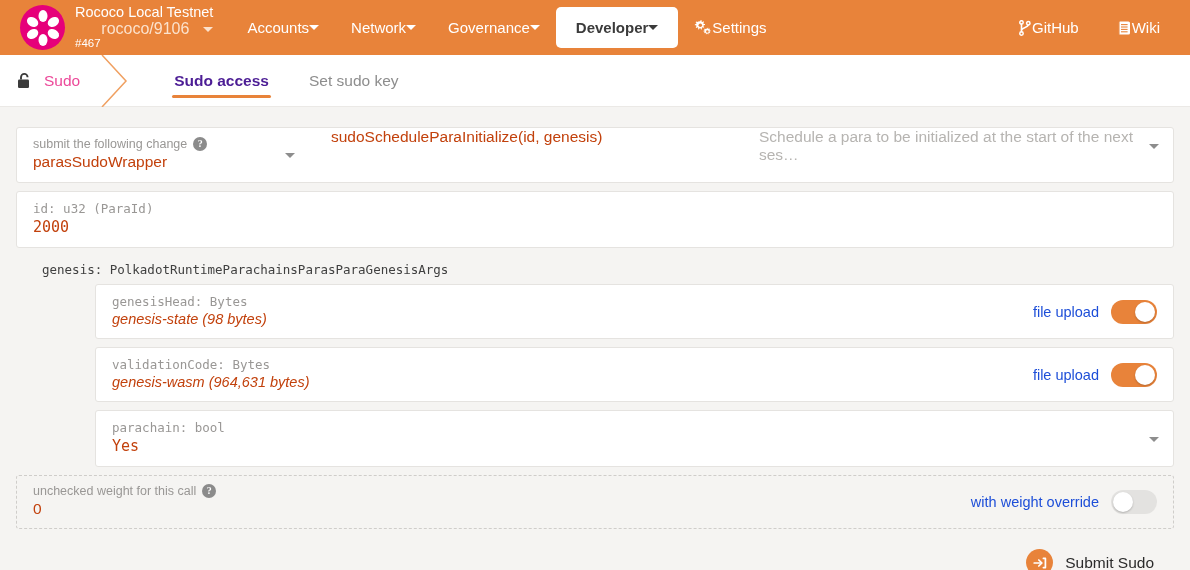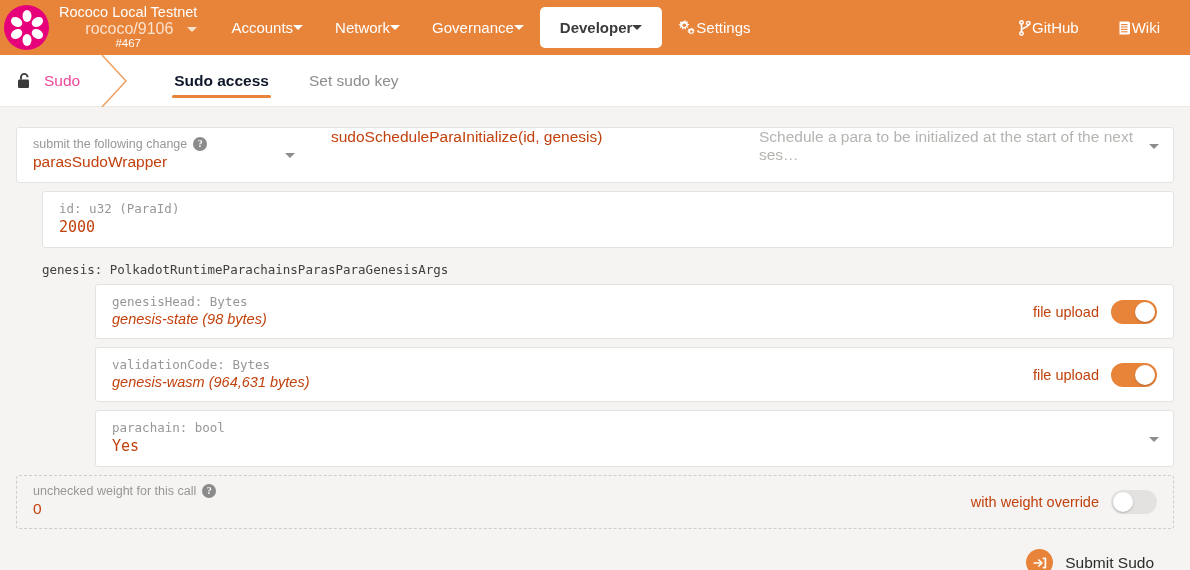--- a/index.html
+++ b/index.html
@@ -8,37 +8,37 @@
     width: 1190px; height: 570px;
     background: #f5f4f2;
     font-family: "Liberation Sans", sans-serif;
     overflow: hidden;
   }
   .page { position: relative; width: 1190px; height: 570px; background: #f5f4f2; }
 
   
   .topbar {
     height: 55px; background: #e8833a; display: flex; align-items: center;
-    padding: 0 14px 0 4px; position: relative;
+    padding: 0 14px 0 20px; position: relative;
   }
   .logo {
     width: 45px; height: 45px; border-radius: 50%;
     background: #e6007a; flex: 0 0 auto; position: relative; margin-right: 10px;
   }
   .logo .dot {
     position: absolute; width: 9px; height: 12px; background: #fff; border-radius: 50%;
     left: 50%; top: 50%;
   }
   .chain-block { line-height: 1.05; margin-right: 18px; }
   .chain-name { color: #fff; font-size: 14.5px; white-space: nowrap; }
   .chain-sub {
     color: #fbe2cd; font-size: 16px; text-align: center; white-space: nowrap;
     display: flex; align-items: center; justify-content: flex-end; gap: 14px;
   }
-  .chain-num { color: #fff; font-size: 11.5px; text-align: center; }
+  .chain-num { color: #fff; font-size: 11.5px; text-align: left; }
   .caret {
     width: 0; height: 0; border-left: 5px solid transparent; border-right: 5px solid transparent;
     border-top: 5px solid currentColor; display: inline-block;
   }
   .navitem {
     color: #fff; font-size: 15px; padding: 8px 16px; display: flex; align-items: center;
     white-space: nowrap; cursor: pointer; border-radius: 4px;
   }
   .navitem.active {
     background: #ffffff; color: #3b3b3b; font-weight: bold; padding: 12px 20px;
@@ -58,35 +58,35 @@
   }
   .crumb-sep {
     width: 36px; position: relative; flex: 0 0 auto;
   }
   .crumb-sep svg { position: absolute; left: -6px; top: 0; }
   .tabs { display: flex; align-items: stretch; margin-left: 16px; }
   .tab {
     font-size: 15.5px; color: #8d8d8d; padding: 0 20px; display: flex; align-items: center;
     position: relative; cursor: pointer;
   }
-  .tab.active { color: #0f172a; font-weight: bold; }
+  .tab.active { color: #4c1d95; font-weight: bold; }
   .tab.active::after {
     content: ""; position: absolute; left: 18px; right: 18px; bottom: 8px;
     height: 3px; background: #e8833a; border-radius: 2px;
   }
 
   
   .content { padding: 20px 16px 0 16px; }
 
   .field-row {
     background: #fff; border: 1px solid #e5e3e0; border-radius: 3px;
     margin-bottom: 8px; position: relative;
   }
   .field-row.nested { margin-left: 79px; }
-  .field-row.indent1 { margin-left: 26px; }
+  .field-row.indent1 { }
 
   .flabel {
     font-size: 12.5px; color: #999795; padding: 9px 16px 0 16px;
     display: flex; align-items: center; gap: 6px;
   }
   .flabel.mono { font-family: "DejaVu Sans Mono", monospace; font-size: 12.5px; }
   .fvalue {
     font-size: 15.5px; color: #c2410c; padding: 2px 16px 11px 16px;
   }
   .fvalue.mono { font-family: "DejaVu Sans Mono", monospace; font-size: 15px; }
@@ -110,21 +110,21 @@
 
   .section-label {
     font-family: "DejaVu Sans Mono", monospace; font-size: 12.5px; color: #404040;
     padding: 6px 0 7px 26px;
   }
 
   .right-ctl {
     position: absolute; right: 16px; top: 50%; transform: translateY(-50%);
     display: flex; align-items: center; gap: 12px;
   }
-  .ctl-label { font-size: 14.5px; color: #c2410c; }
+  .ctl-label { font-size: 14.5px; color: #1d4ed8; }
   .toggle {
     width: 46px; height: 24px; border-radius: 12px; position: relative; cursor: pointer;
   }
   .toggle.on { background: #e8833a; }
   .toggle.off { background: #e3e2e0; }
   .toggle .knob {
     position: absolute; top: 2px; width: 20px; height: 20px; border-radius: 50%;
     background: #fff; box-shadow: 0 1px 2px rgba(0,0,0,.22);
   }
   .toggle.on .knob { right: 2px; }

